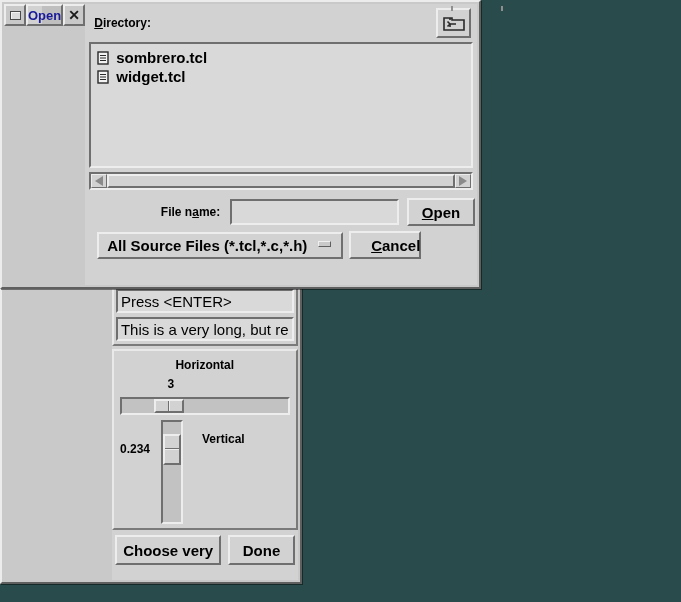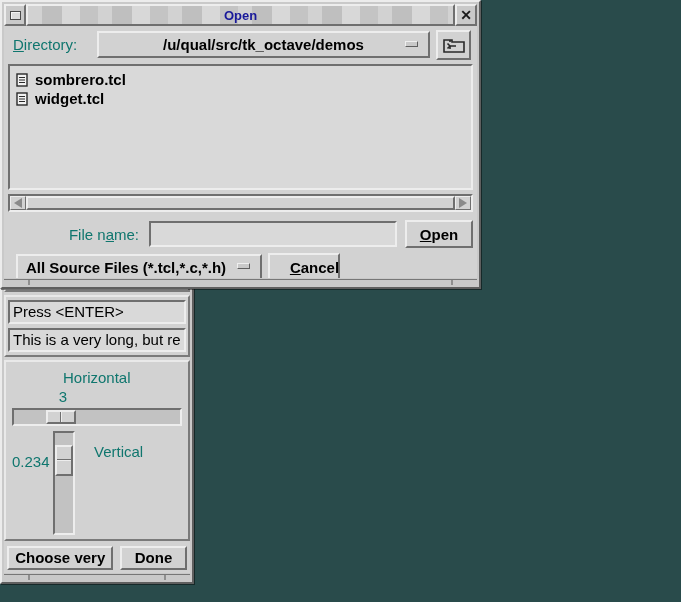--- a/index.html
+++ b/index.html
@@ -12,21 +12,21 @@
   }
 
   
   .window {
     position: absolute;
     background: #c9c9c9;
     border: 2px solid;
     border-color: #ececec #5f5f5f #5f5f5f #ececec;
     box-shadow: 1px 1px 0 rgba(0,0,0,.45);
     display: flex;
-    flex-direction: column;
+    flex-direction: row;
     padding: 2px;
   }
   .titlebar { height: 22px; display: flex; flex: none; }
   .tb-btn {
     width: 22px; flex: none;
     background: #c9c9c9;
     border: 2px solid; border-color: #ededed #6f6f6f #6f6f6f #ededed;
     display: flex; align-items: center; justify-content: center;
     cursor: default;
   }
@@ -36,21 +36,21 @@
     flex: 1;
     border: 2px solid; border-color: #ededed #6f6f6f #6f6f6f #ededed;
     background: repeating-linear-gradient(90deg,#d2d2d2 0 14px,#bfbfbf 14px 34px,#d8d8d8 34px 52px,#c4c4c4 52px 70px);
     display: flex; align-items: center; justify-content: center;
     font-weight: bold; font-size: 13px; color: #19199a;
   }
   .content { flex: 1; position: relative; background: #d2d2d2; overflow: hidden; }
   .bottom-strip { flex: none; height: 6px; margin-top: 1px; background: #c9c9c9; border-top: 1px solid #777; position: relative; }
   .bottom-strip::before, .bottom-strip::after { content:""; position:absolute; top:0; bottom:0; width:2px; background:#8f8f8f; }
   .bottom-strip::before { left: 24px; } .bottom-strip::after { right: 24px; }
-  .bold15  { font-weight: normal; font-size: 15px; color: #0f766e; }
+  .bold15  { font-weight: bold; font-size: 12px; color: #000000; }
   .mn { text-decoration: underline; }
 
   
   #w-widget { left: 0; top: 15; width: 197; height: 584px; }
   .sect { border: 2px solid; border-color: #e9e9e9 #7a7a7a #7a7a7a #e9e9e9; background: #d2d2d2; flex: none; }
   .sect-label { height: 27px; display: flex; align-items: center; justify-content: center; }
   .btnrow { height: 32px; padding: 2px; }
   .btn {
     width: 100%; height: 100%;
     background: #d2d2d2;
@@ -282,24 +282,20 @@
       </div>
     <div class="tb-title">Open</div>
     <div class="tb-btn">
         <span class="close-glyph">✕</span>
       </div>
   </div>
   <div class="content">
 
     <div class="dir-row">
       <div class="dir-label bold15"><span></span><span class="mn">D</span><span>irectory:</span></div>
-      <div class="dropdown dir-dd">
-        <span>/u/qual/src/tk_octave/demos</span>
-        <span class="dash-ind"></span>
-      </div>
       <div class="folder-btn">
         <svg width="24" height="18" viewBox="0 0 24 18">
           <path d="M2 4 L2 16 L22 16 L22 6 L10 6 L10 4 Z M2 4 L8 4 L8 6" fill="none" stroke="#2a2a2a" stroke-width="1.6"></path>
           <path d="M8 13 L8 10 L14 10" fill="none" stroke="#2a2a2a" stroke-width="1.6"></path>
           <path d="M8 10 L5.5 12.5 M8 10 L10.5 12.5" fill="none" stroke="#2a2a2a" stroke-width="1.6" transform="rotate(90 8 10)"></path>
         </svg>
       </div>
     </div>
 
     <div class="listbox">

